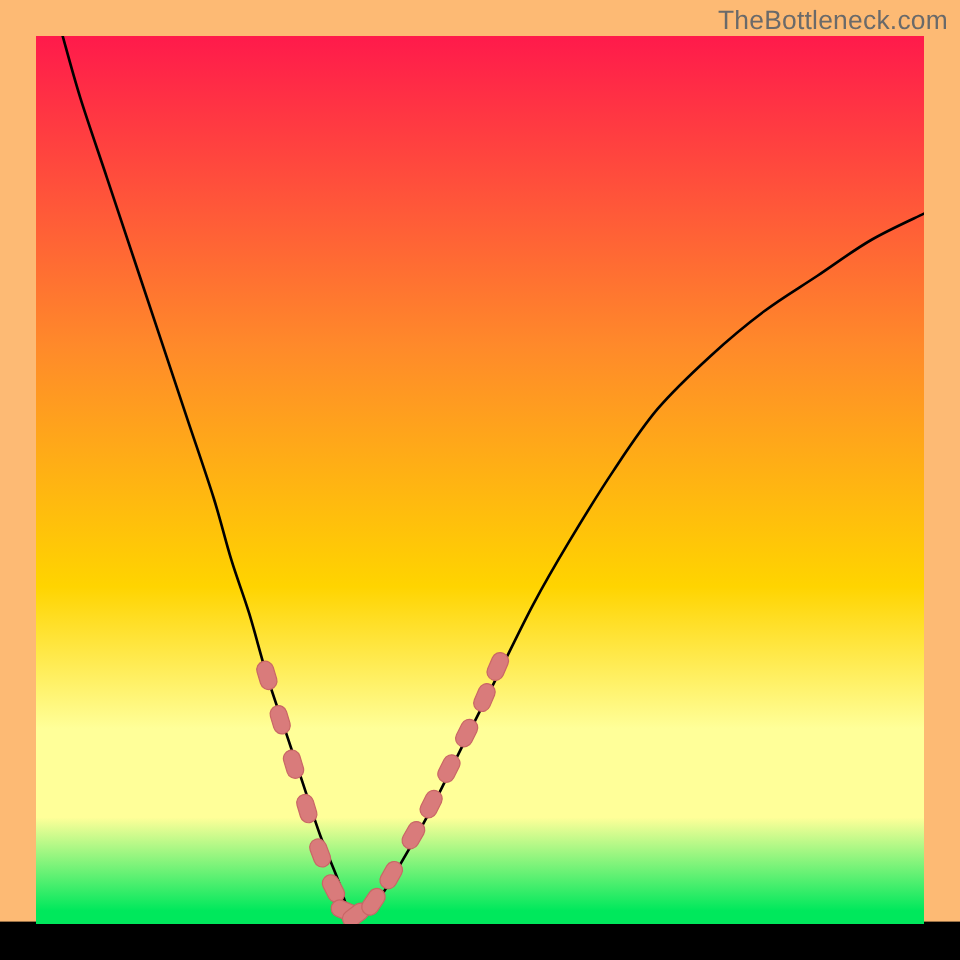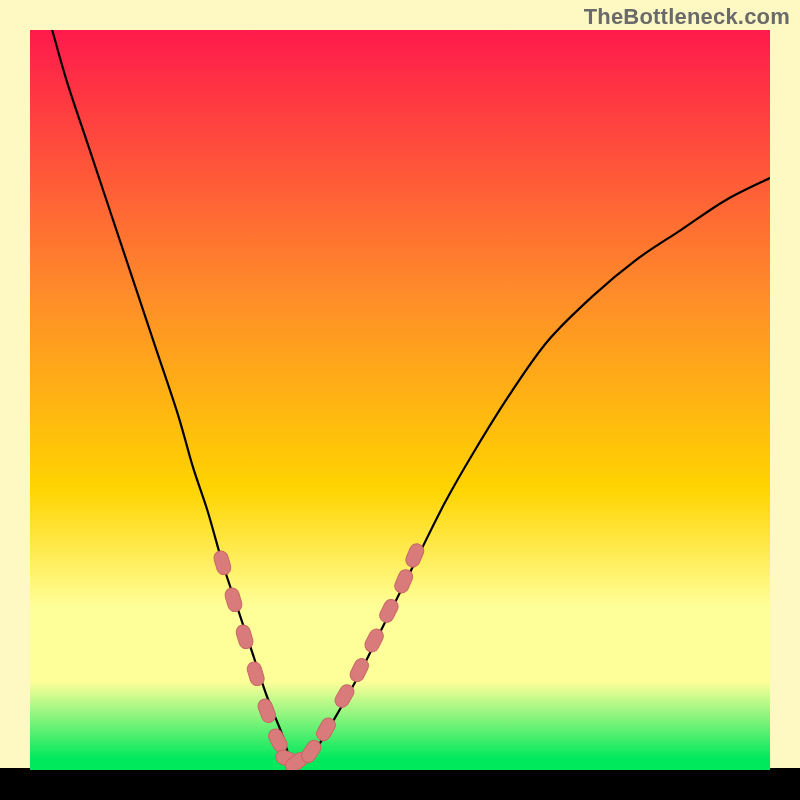--- a/index.html
+++ b/index.html
@@ -8,22 +8,21 @@
     width: 800px;
     height: 800px;
     overflow: hidden;
     background: #000;
     font-family: Arial, Helvetica, sans-serif;
   }
   .stage {
     position: relative;
     width: 800px;
     height: 768px;
-    background: #fef9c3;
-    font-weight: bold;
+    background: #fdba74;
   }
   .frame {
     position: absolute;
     left: 30px;
     top: 30px;
     width: 740px;
     height: 740px;
     box-sizing: border-box;
   }
   .gradient {

